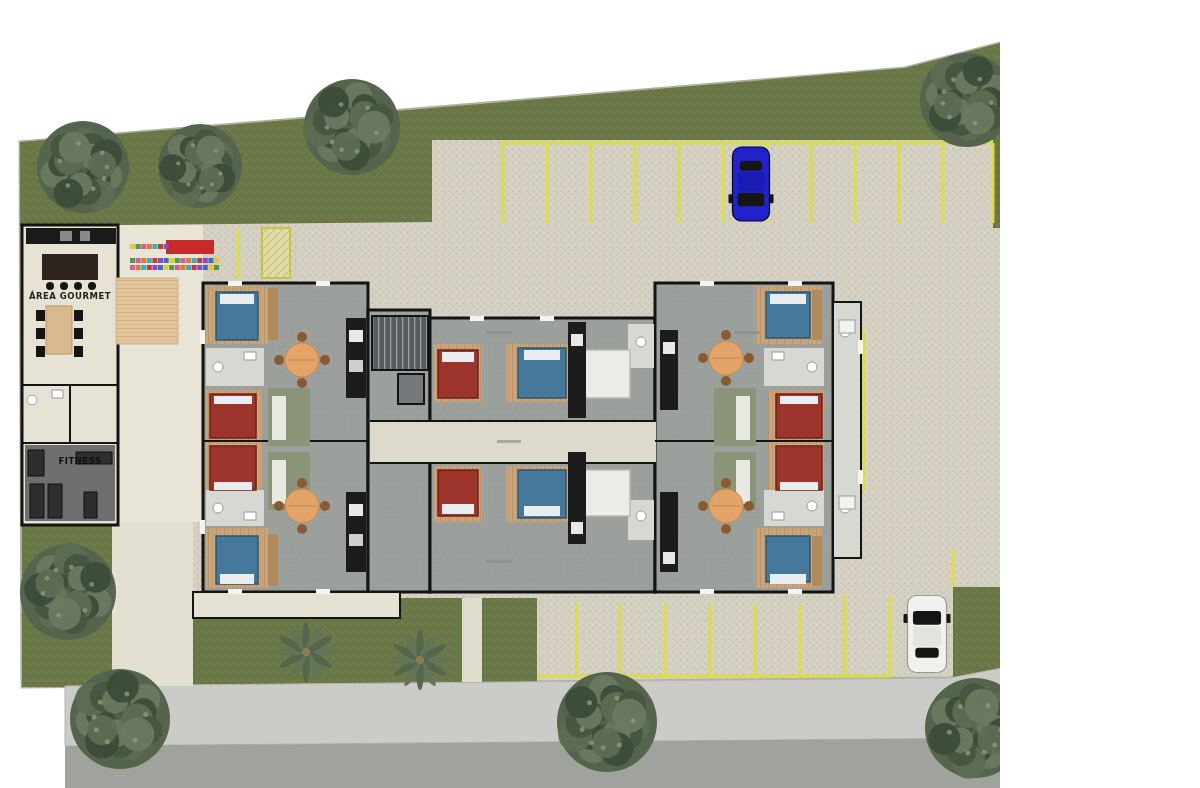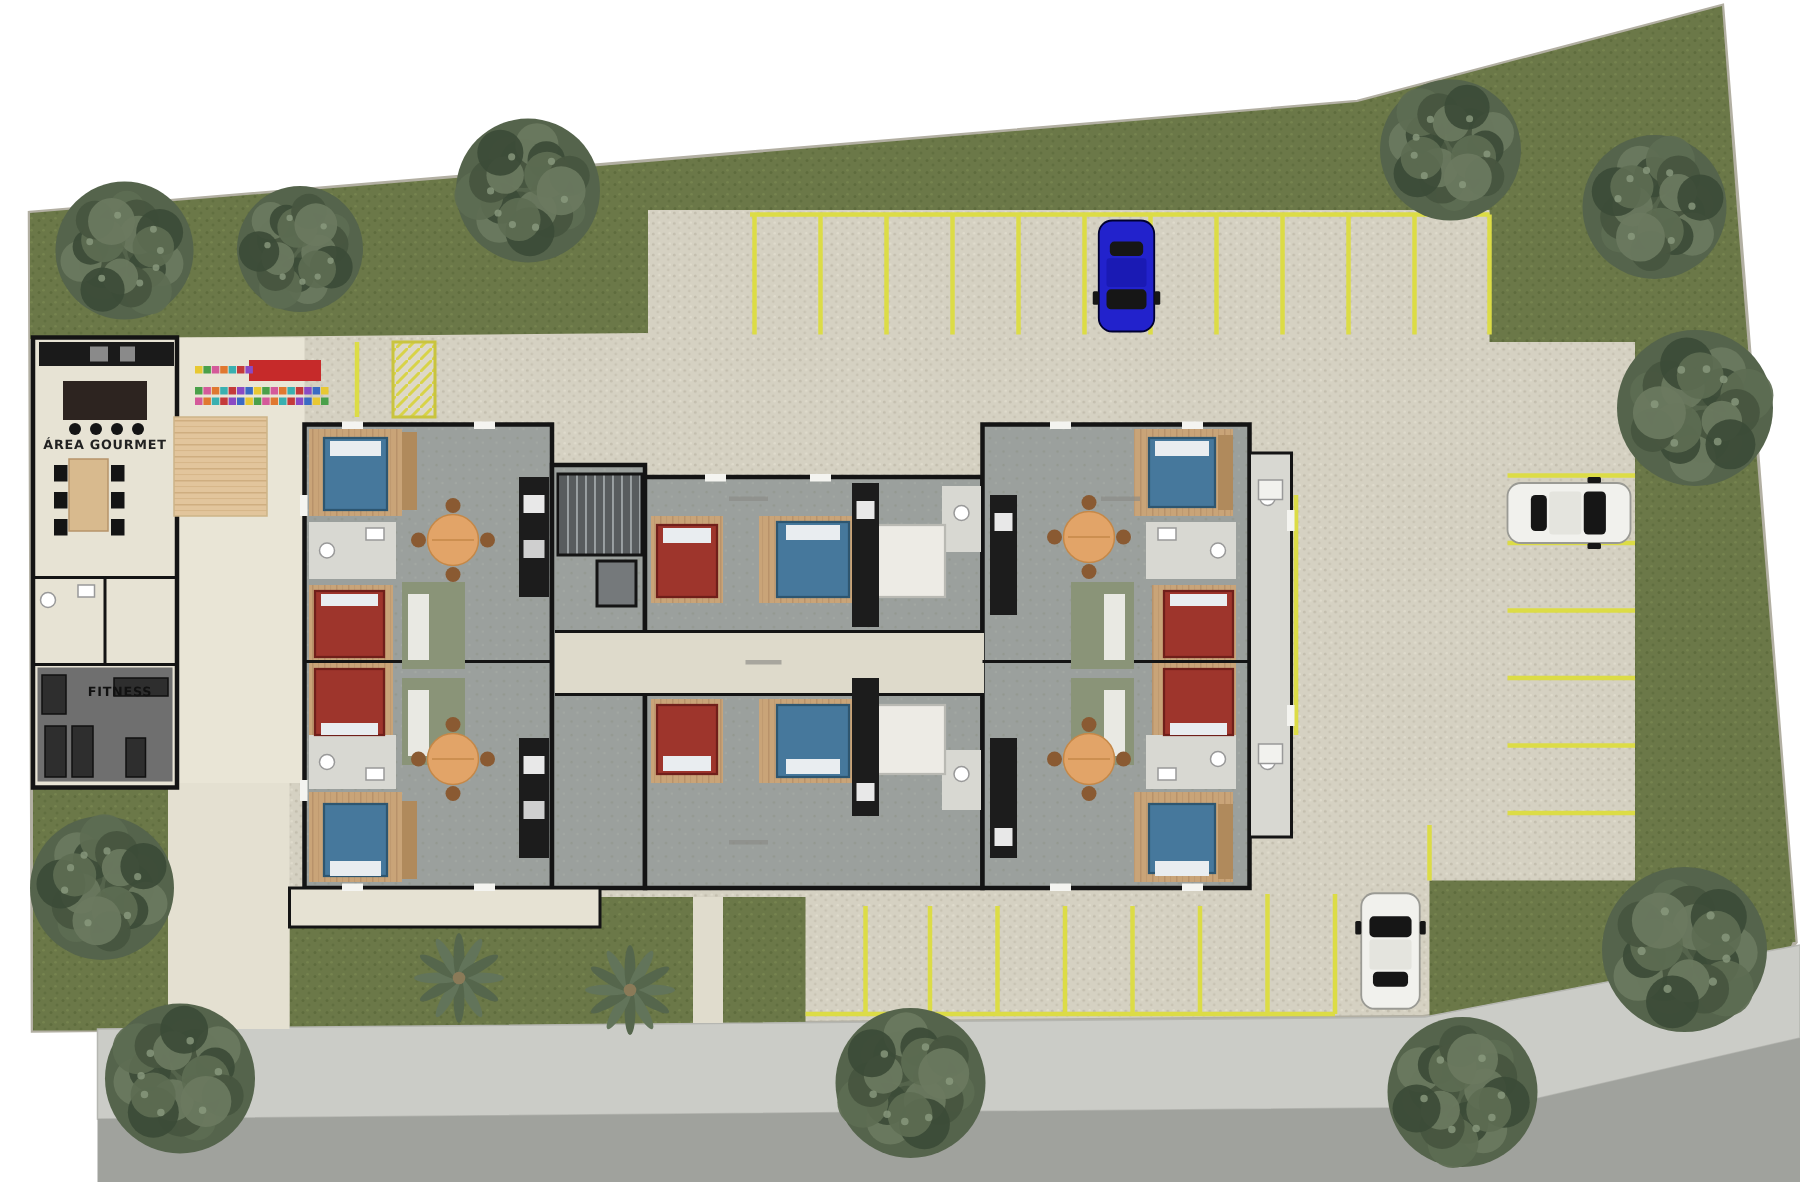--- a/index.html
+++ b/index.html
@@ -1,16 +1,16 @@
 <!DOCTYPE html>
 <html><head>
 <meta charset="utf-8">
 <style>
   html,body{margin:0;padding:0;background:#ffffff;}
-  #canvas{position:relative;width:1200px;height:788px;background:#ffffff;overflow:hidden;
+  #canvas{position:relative;width:1000px;height:788px;background:#ffffff;overflow:hidden;
           font-family:"DejaVu Sans", "Liberation Sans", sans-serif;}
   svg text{font-family:"DejaVu Sans", "Liberation Sans", sans-serif;}
 </style>
 </head>
 <body>
 
 <div id="canvas">
   <svg id="scene" width="1200" height="788" viewBox="0 0 1200 788">
     <defs>
       <pattern id="p-pave" width="7" height="7" patternUnits="userSpaceOnUse">

